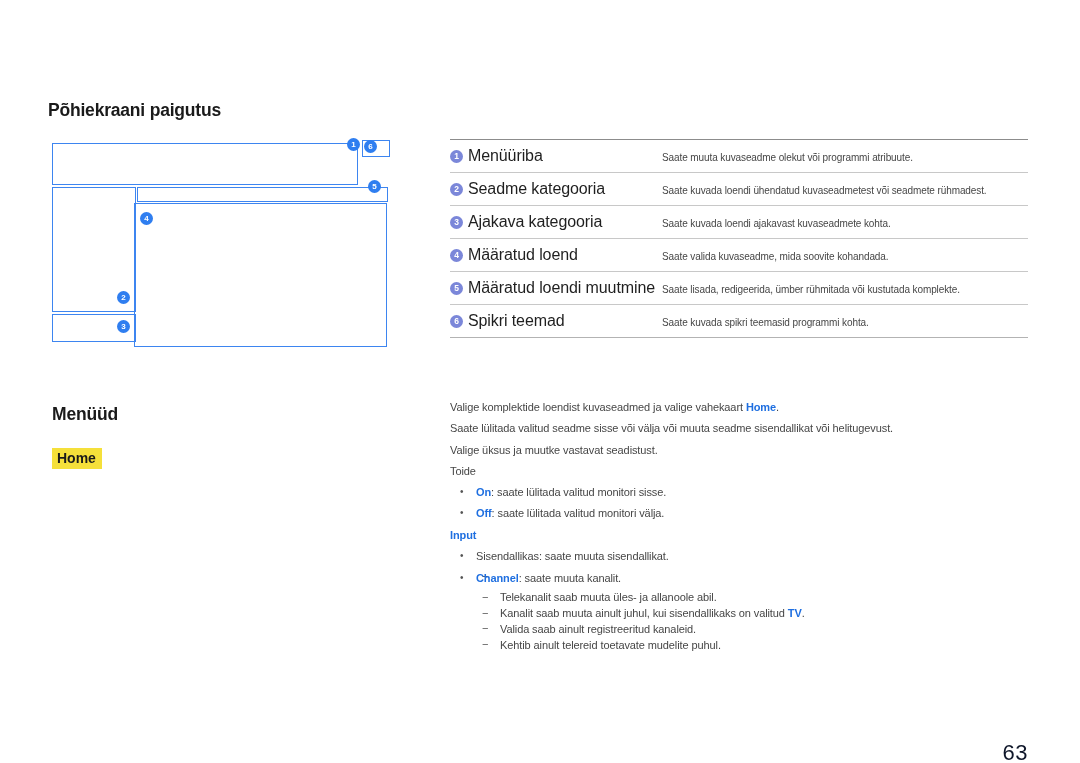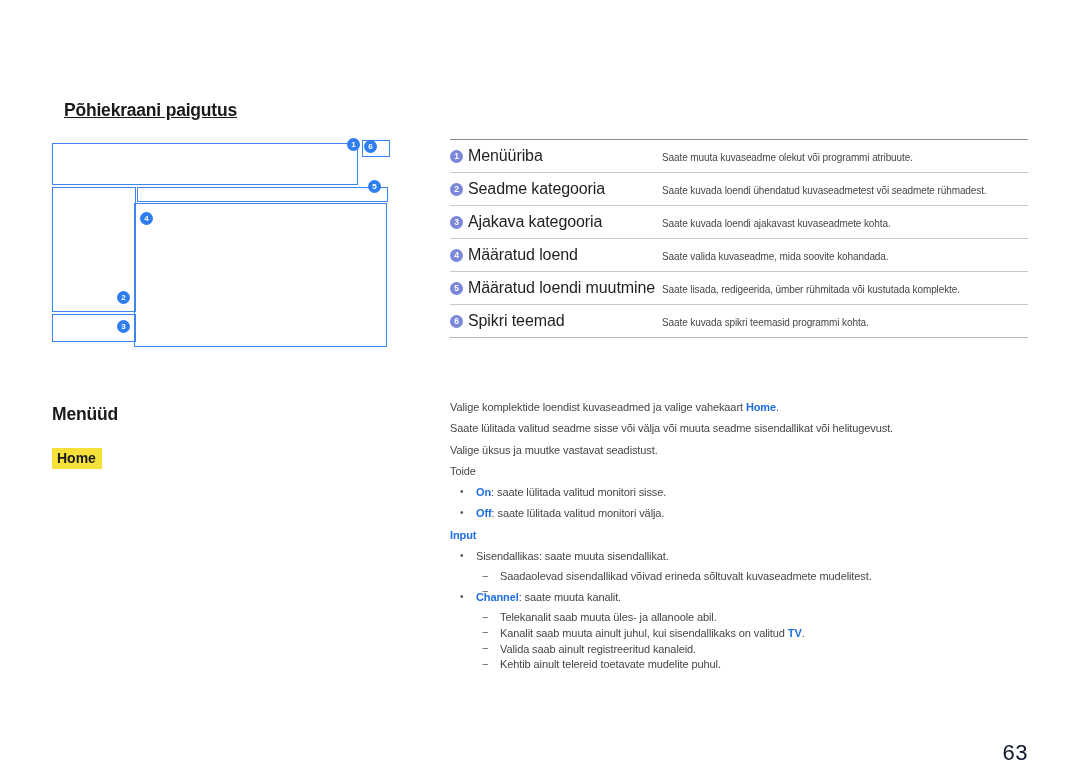--- a/index.html
+++ b/index.html
@@ -21,21 +21,21 @@
   }
 
   
   .h1 {
     position: absolute;
     font-size: 17.5px;
     font-weight: bold;
     letter-spacing: -0.2px;
     color: #1a1a1a;
   }
-  #title-main { left: 64px; top: 100px; text-decoration: underline; }
+  #title-main { left: 48px; top: 100px; }
   #title-menus { left: 52px; top: 404px; }
 
   
   #home-tag {
     position: absolute;
     left: 52px;
     top: 448px;
     background: #f5e03a;
     padding: 2px 6px 3px 5px;
     font-size: 14px;
@@ -328,21 +328,20 @@
 
     <p class="sub-head">Input</p>
 
     <ul class="lvl1">
       <li>
         <span class="bul">•</span>
         <span class="li-body">Sisendallikas: saate muuta sisendallikat.</span>
         <ul class="lvl2">
           <li class="li-tight">
             <span class="dash">−</span>
-            <span class="li-body">Saadaolevad sisendallikad võivad erineda sõltuvalt kuvaseadmete mudelitest.</span>
           </li>
           <li class="li-tight">
             <span class="dash">−</span>
           </li>
         </ul>
       </li>
       <li>
         <span class="bul">•</span>
         <span class="li-body"><span class="hl">Channel</span><span>: saate muuta kanalit.</span></span>
         <ul class="lvl2">

